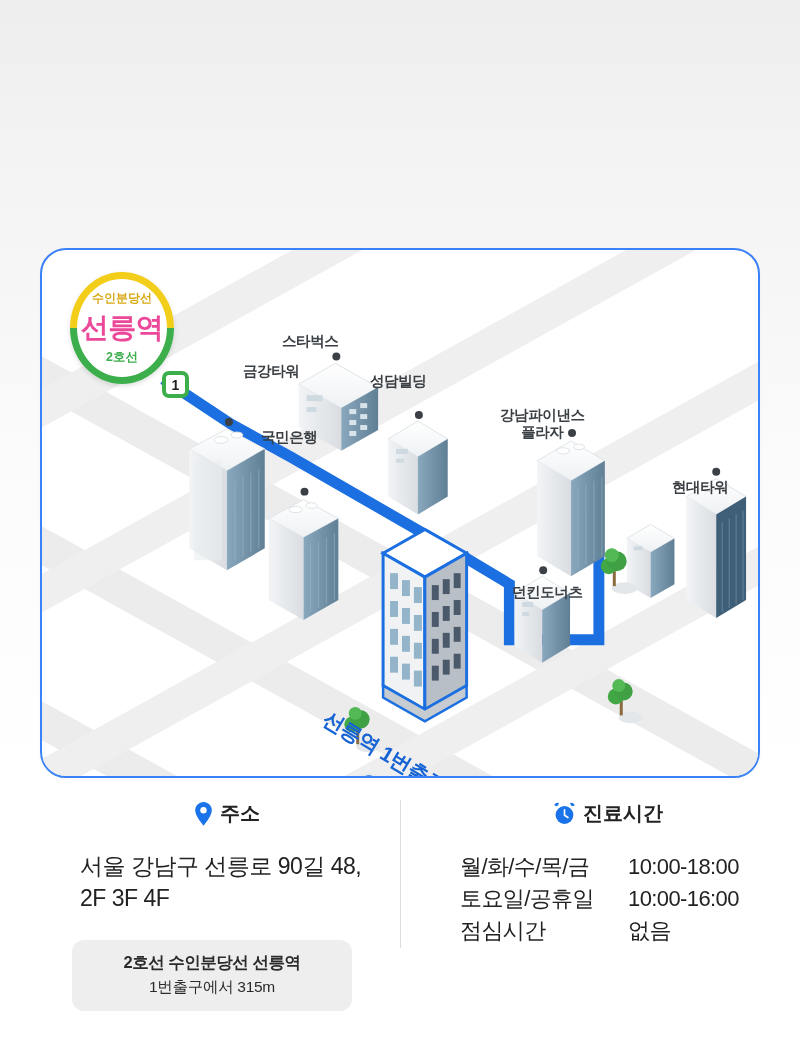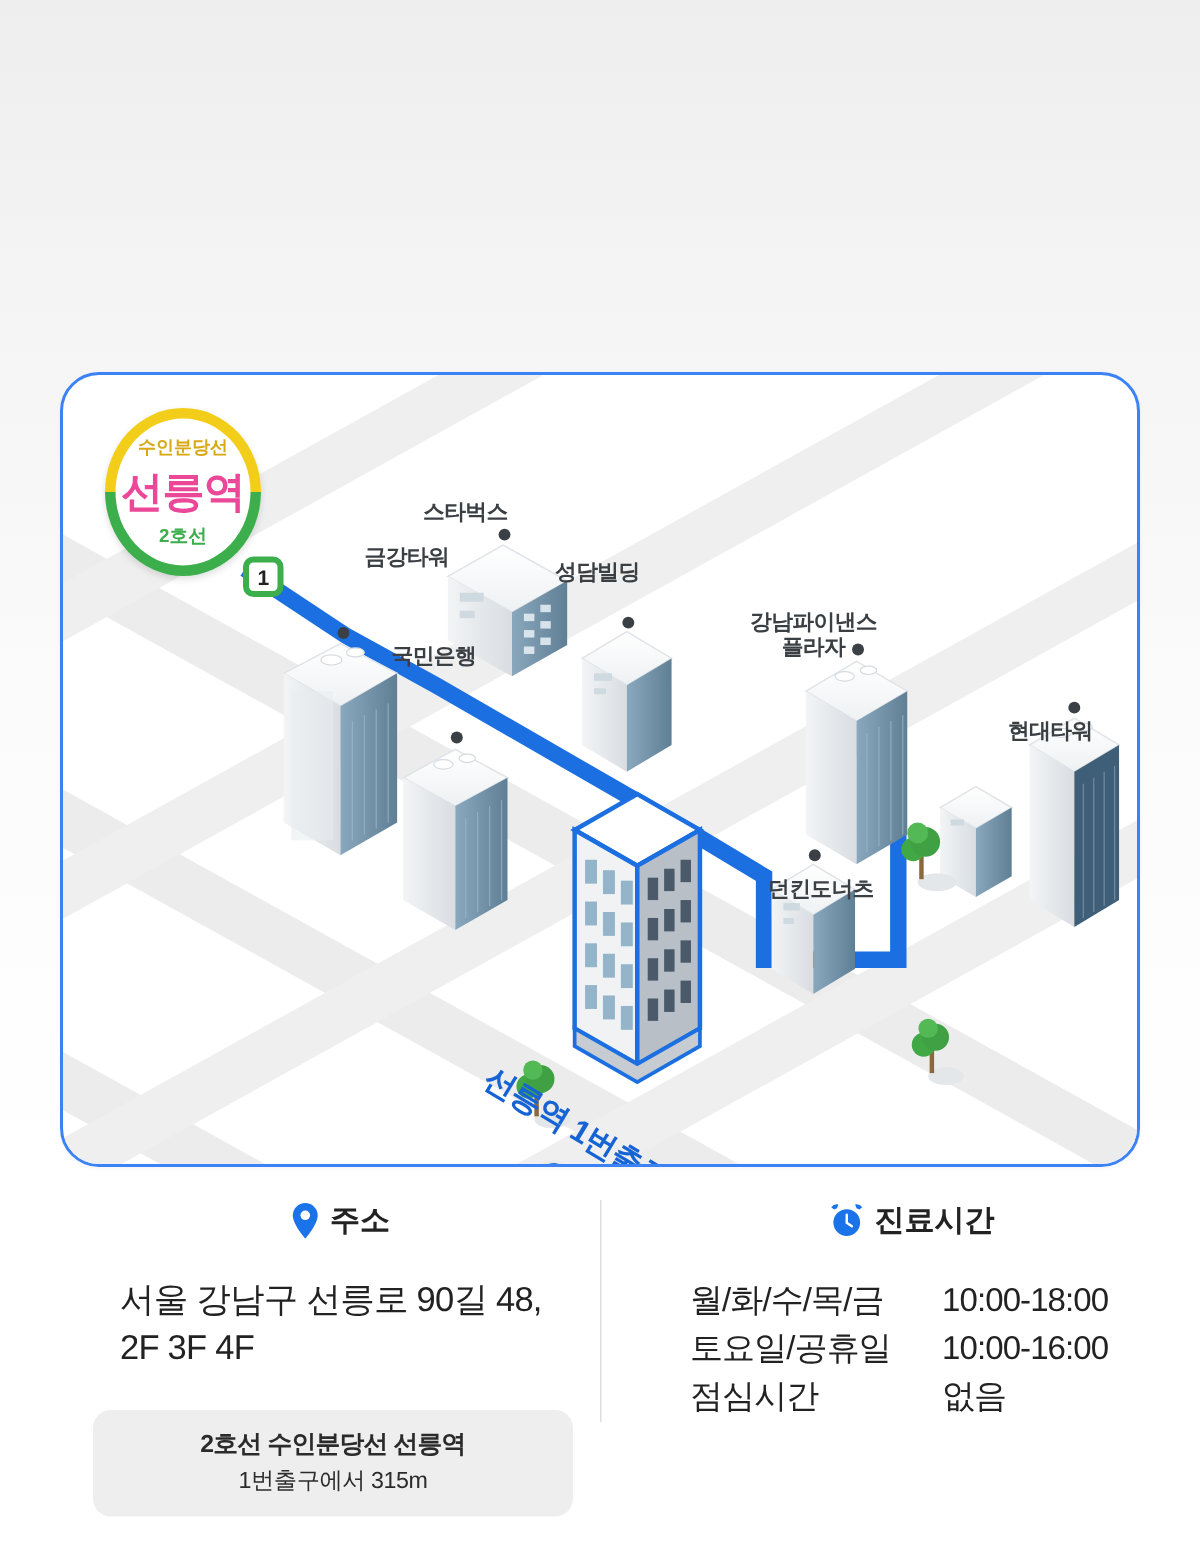--- a/index.html
+++ b/index.html
@@ -179,21 +179,21 @@
     letter-spacing: -0.5px;
     padding-left: 22px;
   }
   .pill {
     margin-top: 26px;
     background: #eeeeee;
     border-radius: 12px;
     text-align: center;
     padding: 12px 10px 13px;
   }
-  .pill.addr-pill { width: 320px; margin-left: 4px; }
+  .pill.addr-pill { width: 280px; margin-left: 14px; }
   .pill-l1 { font-size: 16.5px; font-weight: 700; color: #2b2b2b; letter-spacing: -0.5px; }
   .pill-l2 { font-size: 15.5px; font-weight: 500; color: #2b2b2b; margin-top: 3px; letter-spacing: -0.3px; }
 
   .hours-rows { padding-left: 14px; }
   .hrow { display: flex; font-size: 22px; color: #222; line-height: 1.45; font-weight: 500; letter-spacing: -0.6px; }
   .hrow .lbl { width: 168px; }
   .hrow .val { }
   .pill.closed-pill { width: 268px; margin-left: 10px; margin-top: 20px; padding: 9px 10px 11px; }
   .pill-closed { font-size: 17px; font-weight: 600; color: #2b2b2b; letter-spacing: -0.4px; }
 </style>

